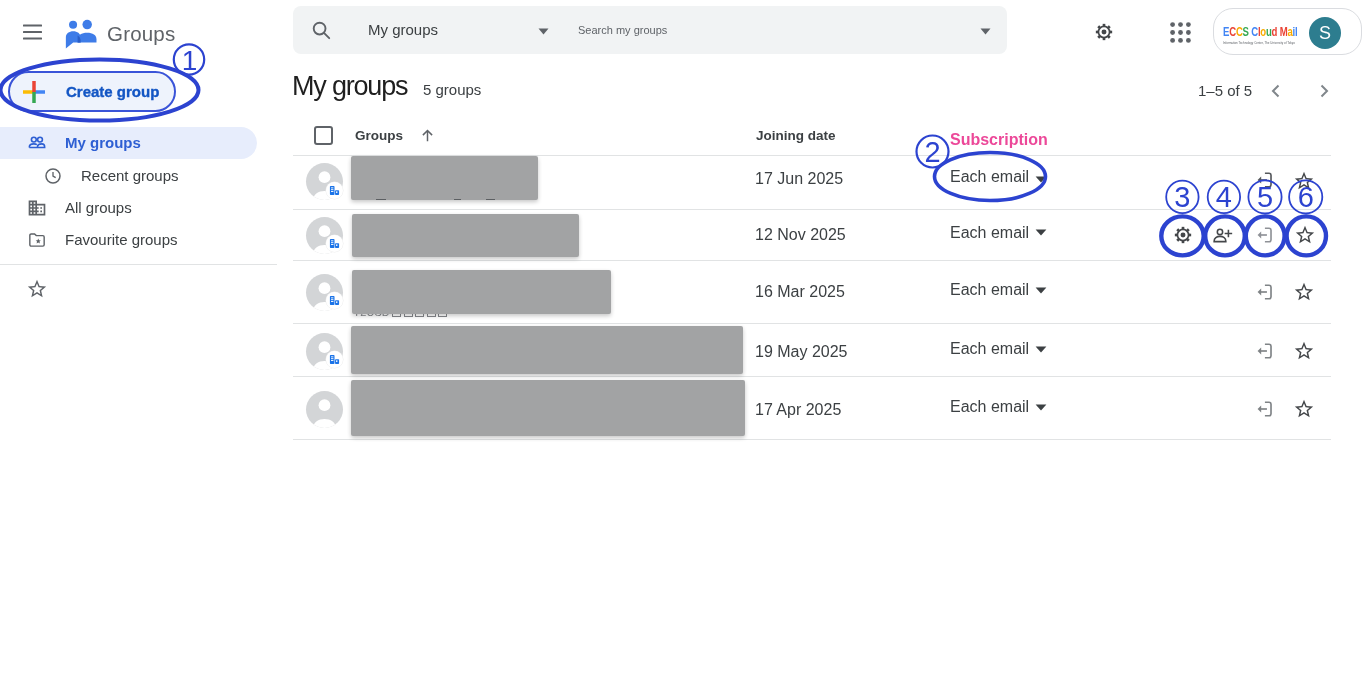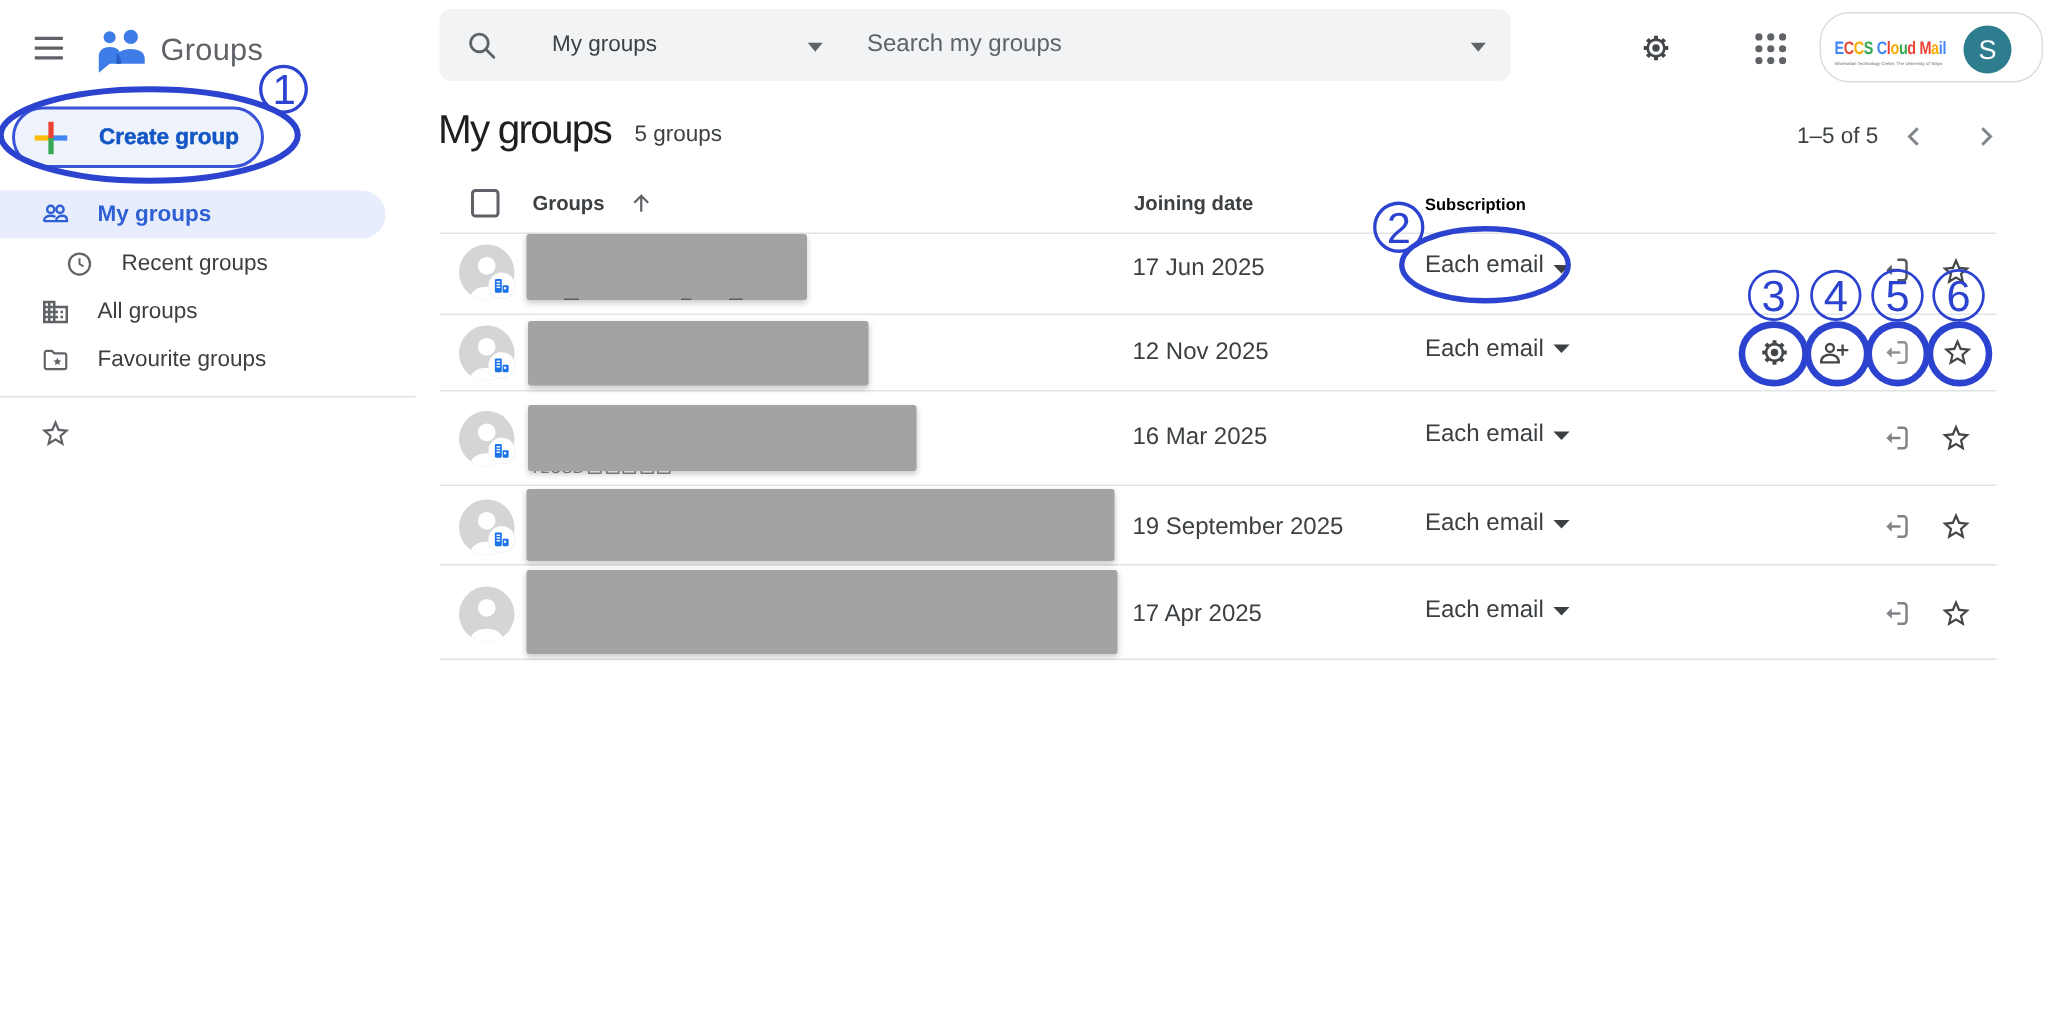--- a/index.html
+++ b/index.html
@@ -38,21 +38,21 @@
 
   <div class="abs" style="left:293px;top:6px;width:714px;height:48px;background:#f1f3f4;border-radius:8px">
     <svg class="abs" style="left:18px;top:14px" width="20" height="20" viewBox="0 0 20 20">
       <circle cx="8.6" cy="8.6" r="5.9" fill="none" stroke="#5f6368" stroke-width="1.9"></circle>
       <path d="M13.2,13.2 L18.2,18.2" stroke="#5f6368" stroke-width="1.9" stroke-linecap="round"></path>
     </svg>
     <div class="abs" style="left:75px;top:0;line-height:48px;font-size:15px;color:#3c4043">My groups</div>
     <svg class="abs" style="left:245px;top:22px" width="11" height="7" viewBox="0 0 11 7">
         <polygon points="0.5,0.5 10.5,0.5 5.5,6.5" fill="#5f6368"></polygon>
       </svg>
-    <div class="abs" style="left:285px;top:0;line-height:48px;font-size:16px;color:#5f6368">Search my groups</div>
+    <div class="abs" style="left:285px;top:0;line-height:48px;font-size:11px;color:#5f6368">Search my groups</div>
     <svg class="abs" style="left:687px;top:22px" width="11" height="7" viewBox="0 0 11 7">
         <polygon points="0.5,0.5 10.5,0.5 5.5,6.5" fill="#5f6368"></polygon>
       </svg>
   </div>
 
   <svg class="abs" style="left:1093px;top:21px" width="22" height="22" viewBox="0 0 24 24">
     <g fill="none" stroke="#44474a">
         <circle cx="12" cy="12" r="6.1" stroke-width="1.9"></circle>
         <circle cx="12" cy="12" r="2.7" fill="#44474a" stroke="none"></circle>
         <g stroke-width="2.9">
@@ -148,21 +148,21 @@
   <svg class="abs" style="left:1317px;top:84px" width="14" height="14" viewBox="0 0 14 14">
       <path d="M4.5,1.5 L10,7 L4.5,12.5" fill="none" stroke="#80868b" stroke-width="2"></path>
     </svg>
 
   <div class="abs" style="left:314px;top:126px;width:19px;height:19px;border:2px solid #5f6368;border-radius:3px"></div>
   <div class="abs" style="left:355px;top:128px;font-size:13.5px;font-weight:700;color:#3c4043">Groups</div>
   <svg class="abs" style="left:419px;top:127px" width="17" height="17" viewBox="0 0 24 24">
       <path d="M12,20 V5 M5.5,11.5 L12,5 l6.5,6.5" fill="none" stroke="#5f6368" stroke-width="2.1"></path>
     </svg>
   <div class="abs" style="left:756px;top:128px;font-size:13.5px;font-weight:700;color:#3c4043">Joining date</div>
-  <div class="abs" style="left:950px;top:131px;font-size:11px;font-weight:700;color:#000000">Subscription</div>
+  <div class="abs" style="left:950px;top:131px;font-size:16px;font-weight:700;color:#ec4899">Subscription</div>
 
   <div class="hline" style="top:155px"></div>
   <div class="hline" style="top:209px"></div>
   <div class="hline" style="top:260px"></div>
   <div class="hline" style="top:323px"></div>
   <div class="hline" style="top:375.5px"></div>
   <div class="hline" style="top:439px"></div>
 
   <div class="avatar" style="left:306px;top:163px"><svg width="37" height="37" viewBox="0 0 37 37">
         <circle cx="18.5" cy="14.2" r="5.9" fill="#fff"></circle>
@@ -284,21 +284,21 @@
       <svg width="11" height="11" viewBox="0 0 12 12">
         <rect x="1" y="1" width="5" height="10" rx="0.8" fill="#1a73e8"></rect>
         <rect x="6.6" y="5.6" width="4.4" height="5.4" rx="0.8" fill="#1a73e8"></rect>
         <rect x="7.6" y="7" width="1.6" height="1.6" fill="#fff"></rect>
         <rect x="2.2" y="2.6" width="2.6" height="1" fill="#fff"></rect>
         <rect x="2.2" y="4.6" width="2.6" height="1" fill="#fff"></rect>
         <rect x="2.2" y="6.6" width="2.6" height="1" fill="#fff"></rect>
       </svg>
     </div>
   <div class="gbox" style="left:351px;top:326px;width:392px;height:48px"></div>
-  <div class="cell" style="left:755px;top:342.5px">19 September 2025</div>
+  <div class="cell" style="left:755px;top:342.5px">19 May 2025</div>
   <div class="cell" style="left:950px;top:340px">Each email</div>
   <svg class="abs" style="left:1035px;top:346px" width="12" height="7" viewBox="0 0 12 7">
       <polygon points="0.6,0.6 11.4,0.6 6,6.4" fill="#3c4043"></polygon>
     </svg>
   <svg class="icon" style="left:1252.5px;top:340px" viewBox="0 0 24 24">
       <path d="M13,4.6 h4.4 c1.25,0 2.25,1 2.25,2.25 v10.3 c0,1.25 -1,2.25 -2.25,2.25 H13" fill="none" stroke="#7f8386" stroke-width="1.8"></path>
       <rect x="7.4" y="11.1" width="7.8" height="1.8" fill="#7f8386"></rect>
       <path d="M8.9,8.1 L5,12 l3.9,3.9 z" fill="#7f8386"></path>
     </svg>
   <svg class="icon" style="left:1292.5px;top:340px" viewBox="0 0 24 24">

